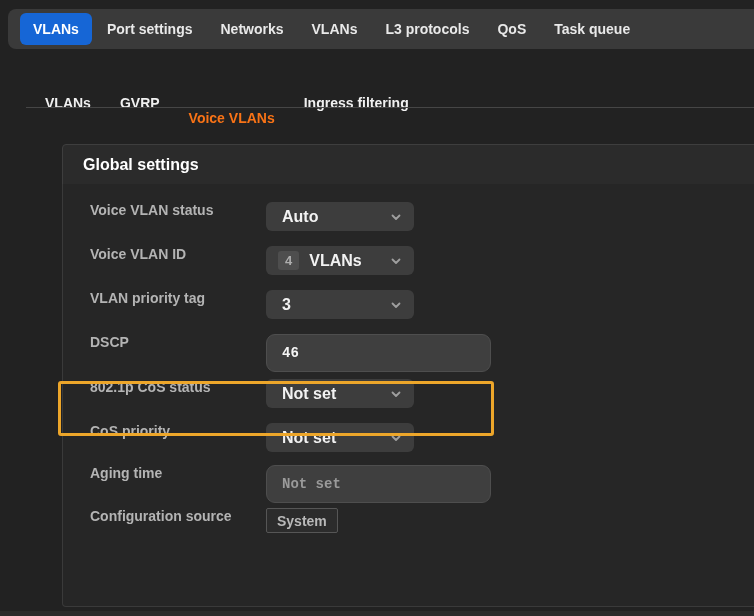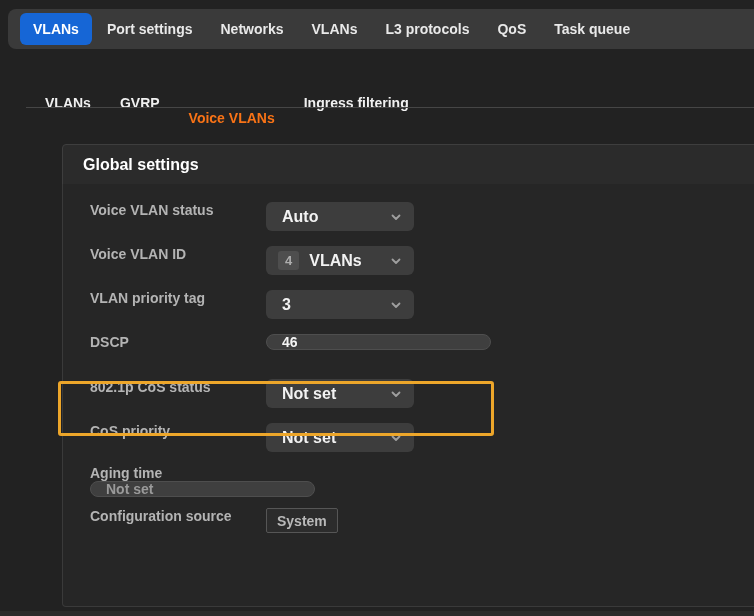--- a/index.html
+++ b/index.html
@@ -87,32 +87,32 @@
     cursor: pointer;
   }
   .dropdown-value { color: #f2f2f2; font-size: 16px; font-weight: 700; flex: 1; }
   .dd-badge {
     background: #4e4e4e; color: #aeaeae; font-size: 13px; font-weight: 700;
     padding: 2px 7px; border-radius: 3px; margin: 0 10px 0 -4px;
   }
   .chevron { flex: none; display: flex; align-items: center; }
 
   .text-input {
-    width: 225px; height: 16px;
+    width: 225px; height: 38px;
     background: #3f3f3f;
     border: 1px solid #4e4e4e;
     border-radius: 9px;
     color: #f5f5f5; font-size: 14px; font-weight: 700;
     padding: 0 15px;
-    font-family: Liberation Sans, sans-serif;
+    font-family: Liberation Mono, monospace;
     outline: none;
   }
   .text-input::placeholder { color: #9a9a9a; font-weight: 600; }
   .row-dscp { height: 30px; margin-bottom: 15px; }
-  .row-aging { margin-top: -2px; margin-bottom: 14px; flex-direction: column; }
+  .row-aging { margin-top: -2px; margin-bottom: 14px; }
 
   .source-badge {
     display: inline-flex; align-items: center; justify-content: center;
     height: 25px; padding: 0 10px;
     border: 1px solid #565656; border-radius: 2px;
     color: #b9b9b9; font-size: 14px; font-weight: 600;
     background: #2c2c2c;
   }
 
   

